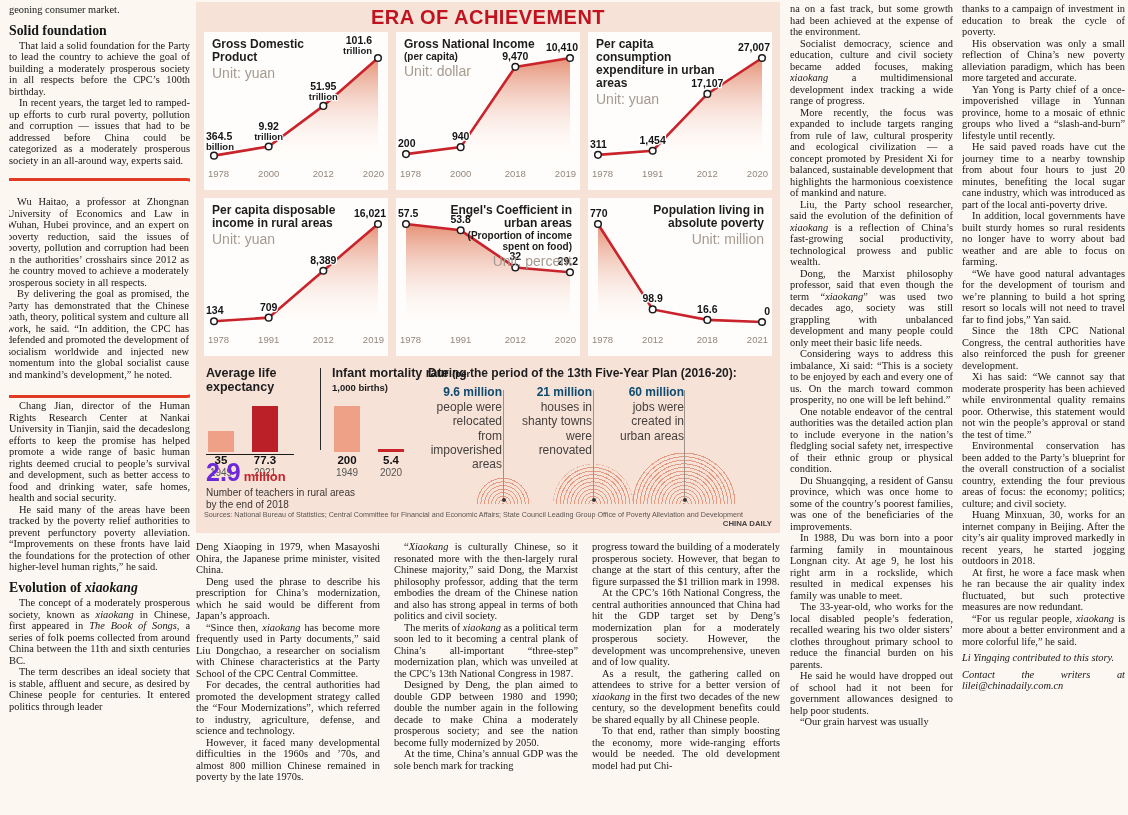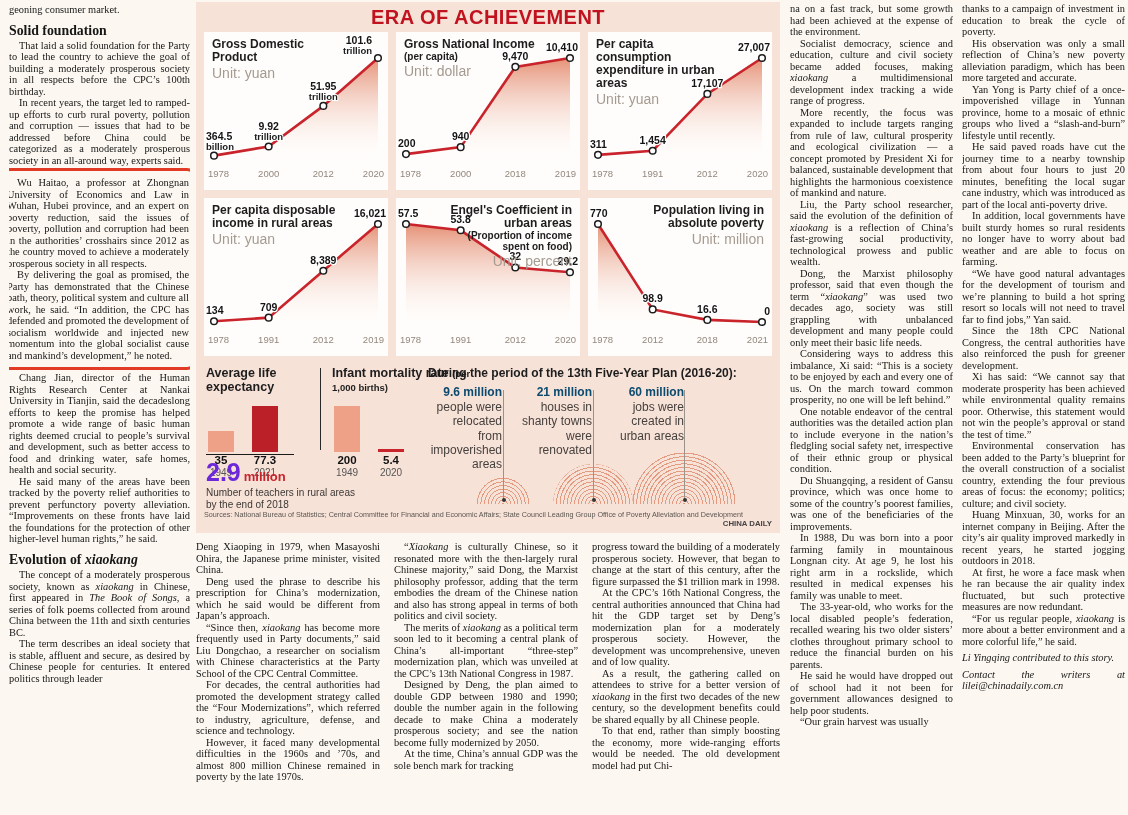--- a/index.html
+++ b/index.html
@@ -8,21 +8,21 @@
   .colwrap .p{margin:0;text-indent:10px;}
   .colwrap .frag{margin:0;text-indent:0;}
   .colwrap .sig{margin:5px 0 0 0;text-indent:0;font-style:italic;}
   .colwrap .h{margin:8px 0 2px 0;font-size:13.8px;line-height:1.05;font-weight:bold;text-align:left;}
   .col1{left:9px;top:4px;width:181px;height:808px;}
   .col2{left:196px;top:541px;width:184px;height:272px;}
   .col3{left:394px;top:541px;width:184px;height:272px;}
   .col4{left:592px;top:541px;width:188px;height:272px;}
   .col5{left:790px;top:3px;width:163px;height:810px;}
   .col6{left:962px;top:3px;width:163px;height:810px;}
-  .redbox{border:3px solid #e23b25;border-radius:9px;padding:6px 4px;margin:2px -6px 2px -9px;}
+  .redbox{border:3px solid #e23b25;border-radius:9px;padding:15px 4px;margin:12px -6px 2px -9px;}
   
   .infographic{position:absolute;left:196px;top:2px;width:584px;height:531px;background:#f7e2d8;font-family:"Liberation Sans",sans-serif;}
   .info-title{position:absolute;top:4px;left:0;width:100%;text-align:center;font-size:20px;font-weight:bold;letter-spacing:.5px;color:#c0131f;}
   .chart-card{position:absolute;width:184px;height:158px;background:#fffdfb;}
   .chart-card svg{position:absolute;left:0;top:0;}
   .chead{position:absolute;top:6px;left:8px;right:8px;z-index:2;pointer-events:none;}
   .chead .ct{font-size:12px;font-weight:bold;line-height:1.08;color:#1d1d1d;max-width:130px;}
   .chead .cs{font-size:10px;font-weight:bold;color:#1d1d1d;line-height:1.1;}
   .chead .cu{font-size:14px;color:#a59a90;margin-top:1px;}
   .chead.right{text-align:right;padding-left:40px;}

